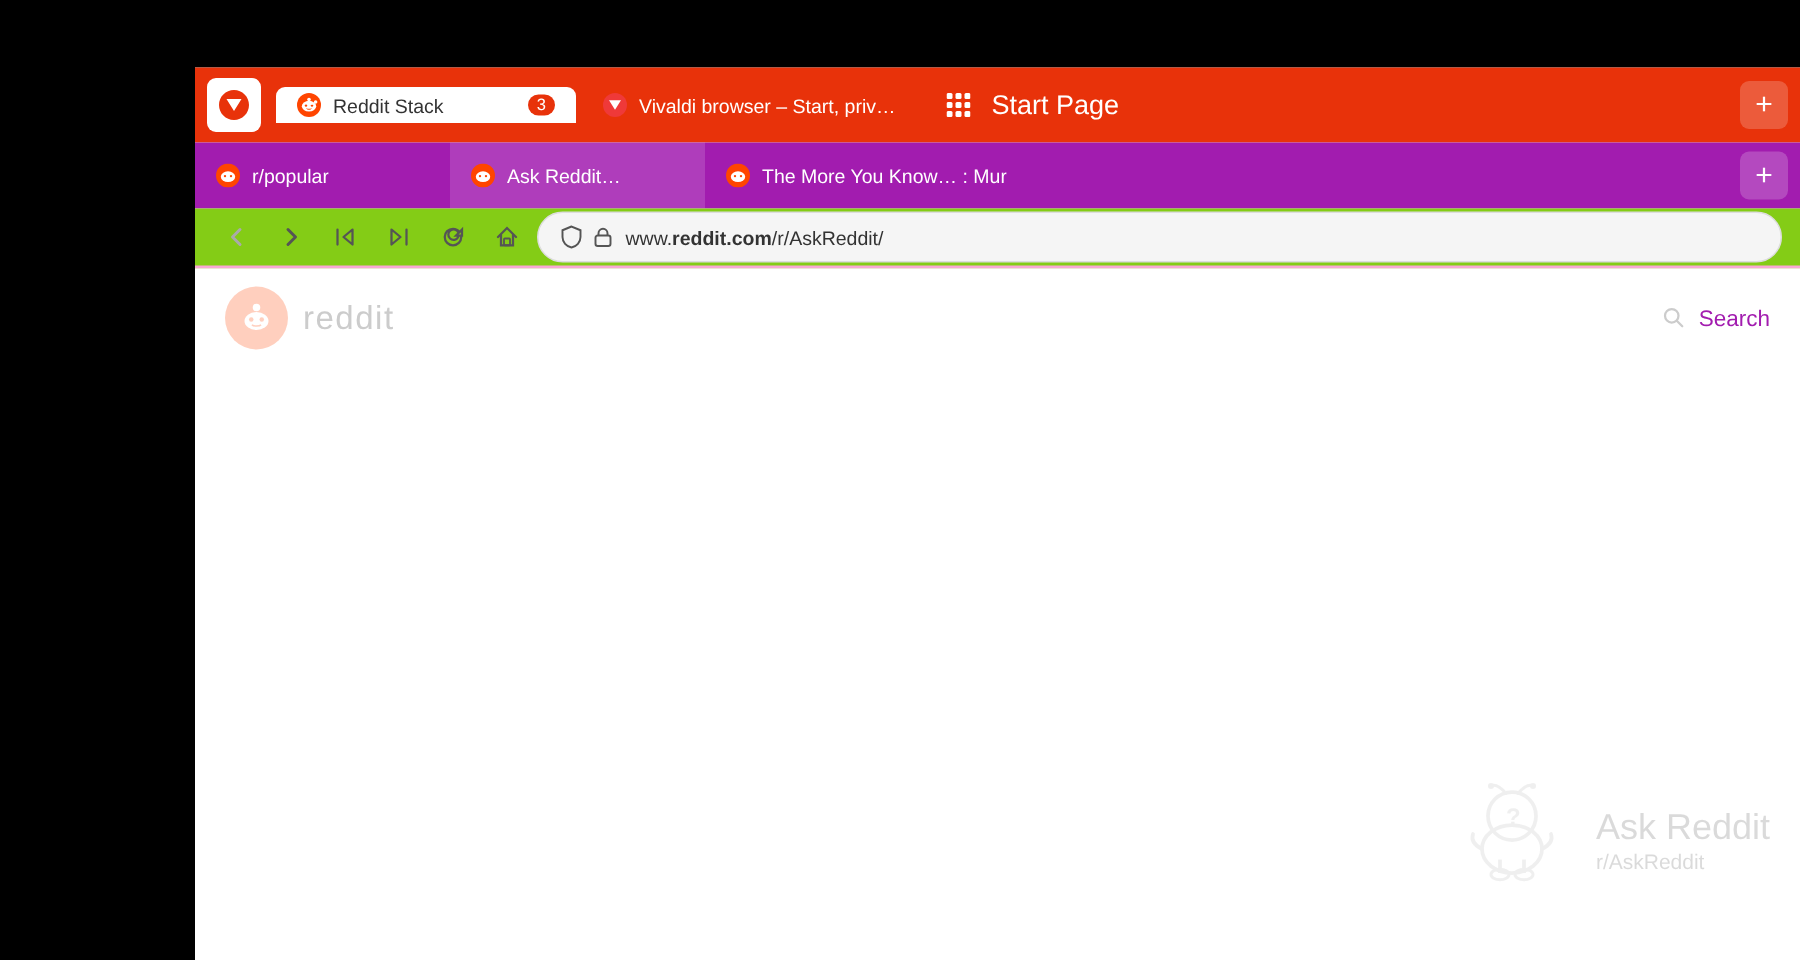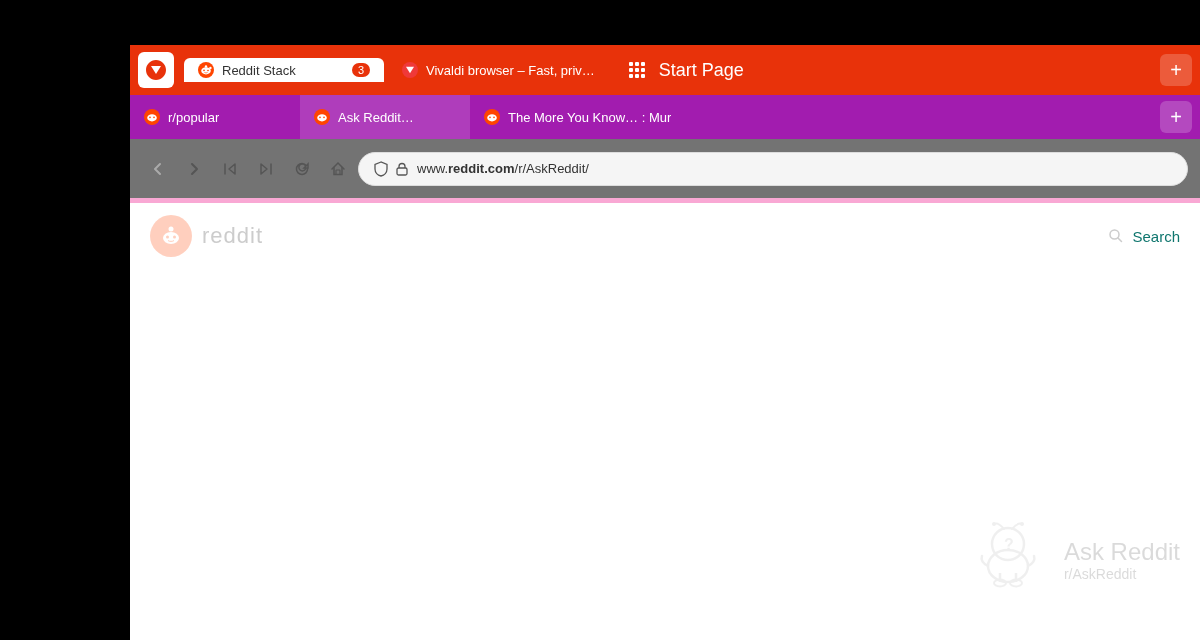--- a/index.html
+++ b/index.html
@@ -151,27 +151,27 @@
       cursor: pointer;
       display: flex;
       align-items: center;
       justify-content: center;
       margin-left: auto;
       margin-right: 8px;
     }
 
     
     .nav-bar {
-      background: #737373;
-      height: 64px;
+      background: #84cc16;
+      height: 40px;
       display: flex;
       align-items: center;
       padding: 0 12px;
       gap: 4px;
-      border-bottom: 5px solid #f9a8d4;
+      border-bottom: 2px solid #f9a8d4;
     }
 
     .nav-btn {
       width: 32px;
       height: 32px;
       background: none;
       border: none;
       cursor: pointer;
       display: flex;
       align-items: center;
@@ -311,21 +311,21 @@
       </svg>
       <span class="tab-label">Reddit Stack</span>
       <span class="tab-badge">3</span>
     </div>
 
     <div class="tab-inactive">
       <svg class="tab-icon" viewBox="0 0 20 20" fill="none" xmlns="http://www.w3.org/2000/svg">
         <circle cx="10" cy="10" r="10" fill="#ef3939"></circle>
         <path d="M10 14L5 6h10L10 14z" fill="white"></path>
       </svg>
-      <span class="tab-label">Vivaldi browser – Fast, priv…</span>
+      <span class="tab-label">Vivaldi browser – Start, priv…</span>
     </div>
 
     <div style="margin-left: 8px; display: flex; align-items: center; gap: 6px;">
       <button class="nav-btn" style="color:#fff; font-size:18px;">
         <svg width="16" height="16" viewBox="0 0 16 16" fill="white" xmlns="http://www.w3.org/2000/svg">
           <rect x="0" y="0" width="4" height="4" rx="1"></rect>
           <rect x="6" y="0" width="4" height="4" rx="1"></rect>
           <rect x="12" y="0" width="4" height="4" rx="1"></rect>
           <rect x="0" y="6" width="4" height="4" rx="1"></rect>
           <rect x="6" y="6" width="4" height="4" rx="1"></rect>
@@ -440,21 +440,21 @@
           <path d="M11 18.5c.8 1.2 5.2 1.2 6 0" stroke="#ff4500" stroke-width="1" fill="none"></path>
           <circle cx="14" cy="7" r="2.5" fill="white"></circle>
         </svg>
       </div>
       <span class="reddit-wordmark">reddit</span>
       <div class="reddit-search">
         <svg width="16" height="16" viewBox="0 0 16 16" fill="none" xmlns="http://www.w3.org/2000/svg">
           <circle cx="6.5" cy="6.5" r="4.5" stroke="#ccc" stroke-width="1.5" fill="none"></circle>
           <path d="M10 10l3.5 3.5" stroke="#ccc" stroke-width="1.5" stroke-linecap="round"></path>
         </svg>
-        <span style="color:#0f766e;">Search</span>
+        <span style="color:#a21caf;">Search</span>
       </div>
     </div>
 
     <div class="ask-reddit-branding">
 
       <svg class="ask-reddit-icon" viewBox="0 0 80 80" fill="none" xmlns="http://www.w3.org/2000/svg">
 
         <ellipse cx="40" cy="46" rx="20" ry="16" stroke="#ccc" stroke-width="2.5" fill="none"></ellipse>
 
         <circle cx="40" cy="24" r="16" stroke="#ccc" stroke-width="2.5" fill="none"></circle>

